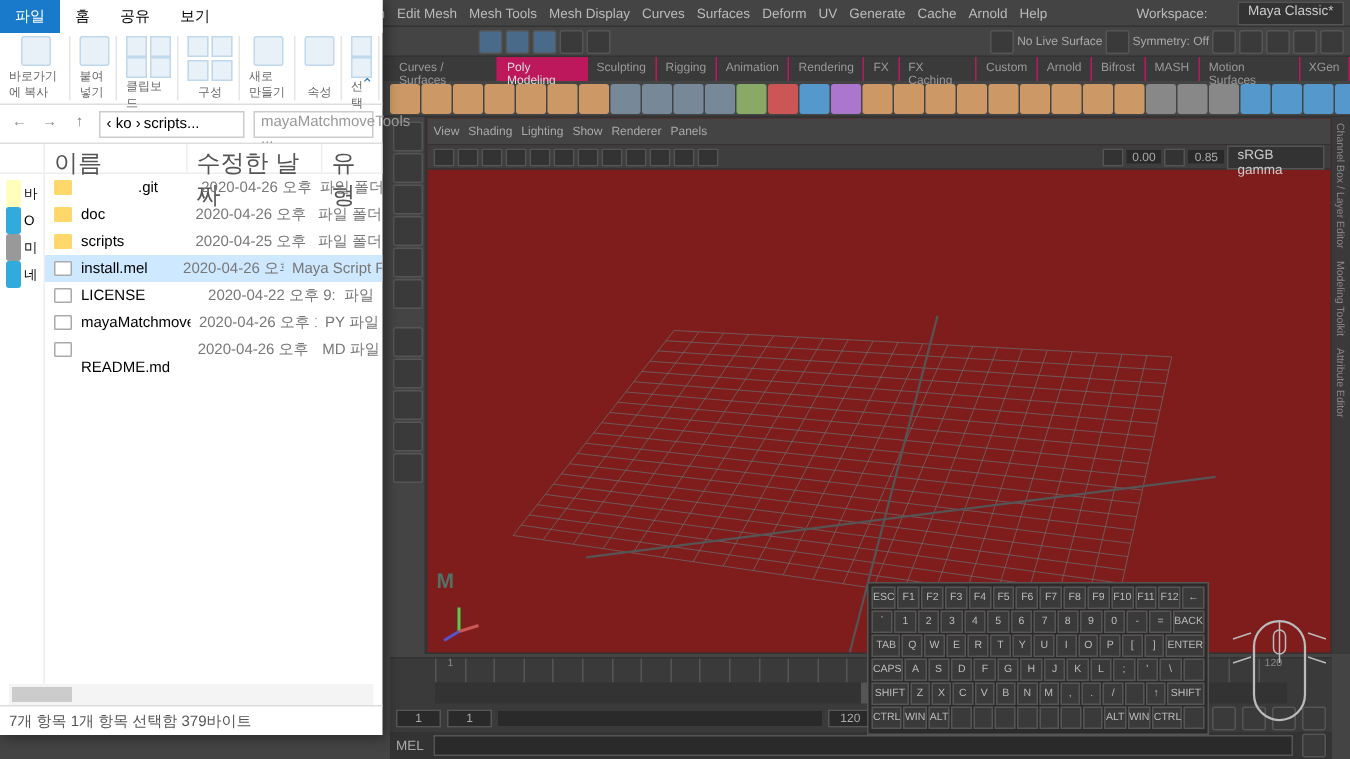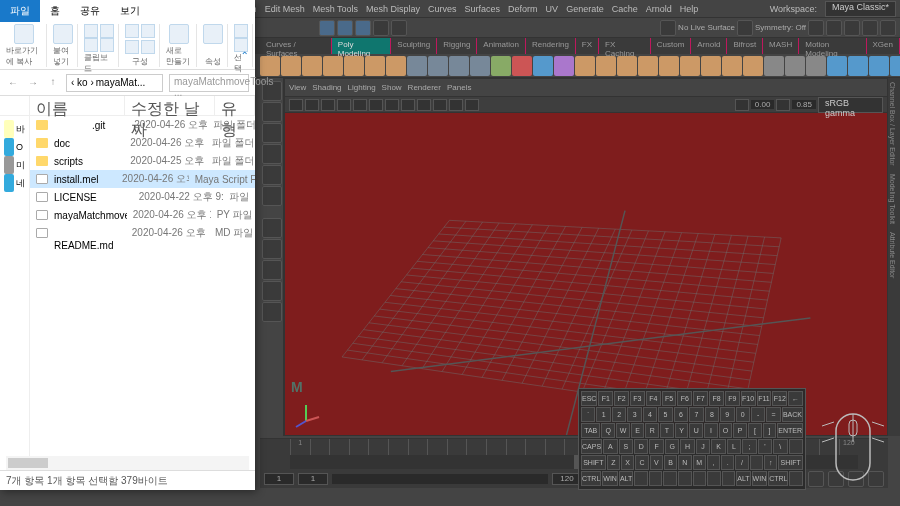--- a/index.html
+++ b/index.html
@@ -30,28 +30,28 @@
 .ex-row span{padding:0 6px;overflow:hidden;white-space:nowrap}
 .f-ico{width:12px;height:10px;background:#ffd86b;border-radius:1px;margin-left:6px;flex-shrink:0}
 .f-ico.file{background:#fff;border:1px solid #aaa}
 .ex-status{position:absolute;bottom:0;left:0;right:0;height:20px;border-top:1px solid #ddd;font-size:10px;padding:3px 6px;color:#555}
 .ex-scroll{position:absolute;bottom:20px;left:6px;right:6px;height:14px;background:#f4f4f4}
 .ex-thumb{width:40px;height:10px;background:#ccc;margin:2px}
 .ex-collapse{position:absolute;right:6px;top:50px;font-size:10px;color:#1979ca}
 
 .maya{position:absolute;left:0;top:0;width:900px;height:506px;background:#444}
 .m-menu{height:18px;background:#444;color:#bbb;font-size:9px;display:flex;align-items:center;padding:0 4px;gap:8px;border-bottom:1px solid #333}
-.m-menu .ws{margin-left:auto;display:flex;align-items:center;gap:8px}
+.m-menu .ws{margin-left:auto;display:flex;align-items:center;gap:20px}
 .m-bar{height:20px;background:#444;border-bottom:1px solid #333;display:flex;align-items:center;padding:0 4px;gap:2px}
 .m-sel{background:#333;color:#ccc;border:1px solid #555;font-size:9px;height:16px;padding:0 6px}
 .m-ico{width:16px;height:16px;background:#3a3a3a;border:1px solid #555;border-radius:2px}
 .m-ico.b{background:#4a6a8a}
 .m-shelf-tabs{height:16px;background:#3a3a3a;display:flex;font-size:8px;color:#999;padding-left:260px}
 .sh-tab{padding:2px 6px;border-right:1px solid #be185d}
-.sh-tab.act{background:#0f766e;color:#ddd}
+.sh-tab.act{background:#be185d;color:#ddd}
 .m-shelf{height:24px;background:#444;border-bottom:1px solid #333;display:flex;align-items:center;padding-left:260px;gap:1px}
 .sh-ico{width:20px;height:20px;border-radius:2px;flex-shrink:0}
 .m-work{position:absolute;left:260px;top:78px;right:12px;bottom:70px;display:flex}
 .m-tools{width:24px;background:#444;border-right:1px solid #333;padding-top:2px}
 .m-tools div{width:20px;height:20px;margin:1px auto;background:#3a3a3a;border:1px solid #555;border-radius:2px}
 .m-vp{flex:1;background:#7f1d1d;position:relative;border:1px solid #333}
 .vp-bar{height:18px;background:#444;font-size:8px;color:#aaa;display:flex;align-items:center;padding:0 4px;gap:6px;border-bottom:1px solid #333}
 .vp-bar2{height:16px;background:#3e3e3e;display:flex;align-items:center;padding:0 4px;gap:2px;border-bottom:1px solid #333}
 .vp-bar2 .i{width:14px;height:12px;background:#333;border:1px solid #555}
 .grid-canvas{position:absolute;top:34px;left:0;right:0;bottom:0;overflow:hidden}
@@ -133,21 +133,21 @@
       <div class="sh-tab">Sculpting</div>
       <div class="sh-tab">Rigging</div>
       <div class="sh-tab">Animation</div>
       <div class="sh-tab">Rendering</div>
       <div class="sh-tab">FX</div>
       <div class="sh-tab">FX Caching</div>
       <div class="sh-tab">Custom</div>
       <div class="sh-tab">Arnold</div>
       <div class="sh-tab">Bifrost</div>
       <div class="sh-tab">MASH</div>
-      <div class="sh-tab">Motion Modeling</div>
+      <div class="sh-tab">Motion Surfaces</div>
       <div class="sh-tab">XGen</div>
     </div>
   <div class="m-shelf" id="shelf">
       <div class="sh-ico" style="background: rgb(204, 153, 102);"></div>
       <div class="sh-ico" style="background: rgb(204, 153, 102);"></div>
       <div class="sh-ico" style="background: rgb(204, 153, 102);"></div>
       <div class="sh-ico" style="background: rgb(204, 153, 102);"></div>
       <div class="sh-ico" style="background: rgb(204, 153, 102);"></div>
       <div class="sh-ico" style="background: rgb(204, 153, 102);"></div>
       <div class="sh-ico" style="background: rgb(204, 153, 102);"></div>
@@ -332,20 +332,25 @@
     <span>No Character Set</span>
     <span>No Anim Layer</span>
     <span>24 fps</span>
     <span class="m-ico"></span>
     <span class="m-ico"></span>
     <span class="m-ico"></span>
     <span class="m-ico"></span>
     <span class="m-ico"></span>
     <span class="m-ico"></span>
   </div>
+  <div class="m-cmd">
+    <span>MEL</span>
+    <input style="">
+    <span class="m-ico"></span>
+  </div>
 </div>
 
 <div class="explorer">
   <div class="ex-tabs" id="extabs">
       <div class="ex-tab active">파일</div>
       <div class="ex-tab">홈</div>
       <div class="ex-tab">공유</div>
       <div class="ex-tab">보기</div>
     </div>
   <div class="ex-ribbon">
@@ -397,21 +402,21 @@
         <span>선택</span>
       </div>
   </div>
   <span class="ex-collapse">⌃</span>
   <div class="ex-nav">
     <span class="nav-arr">←</span>
     <span class="nav-arr">→</span>
     <span class="nav-arr">↑</span>
     <div class="nav-path">
       <span>‹ ko ›</span>
-      <span>mayaMat...</span>
+      <span>scripts...</span>
     </div>
     <div class="nav-search">mayaMatchmoveTools ...</div>
   </div>
   <div class="ex-hdr">
     <span style="width:30px"></span>
     <span style="width:95px">이름</span>
     <span style="width:90px">수정한 날짜</span>
     <span style="flex:1">유형</span>
   </div>
   <div class="ex-body">

